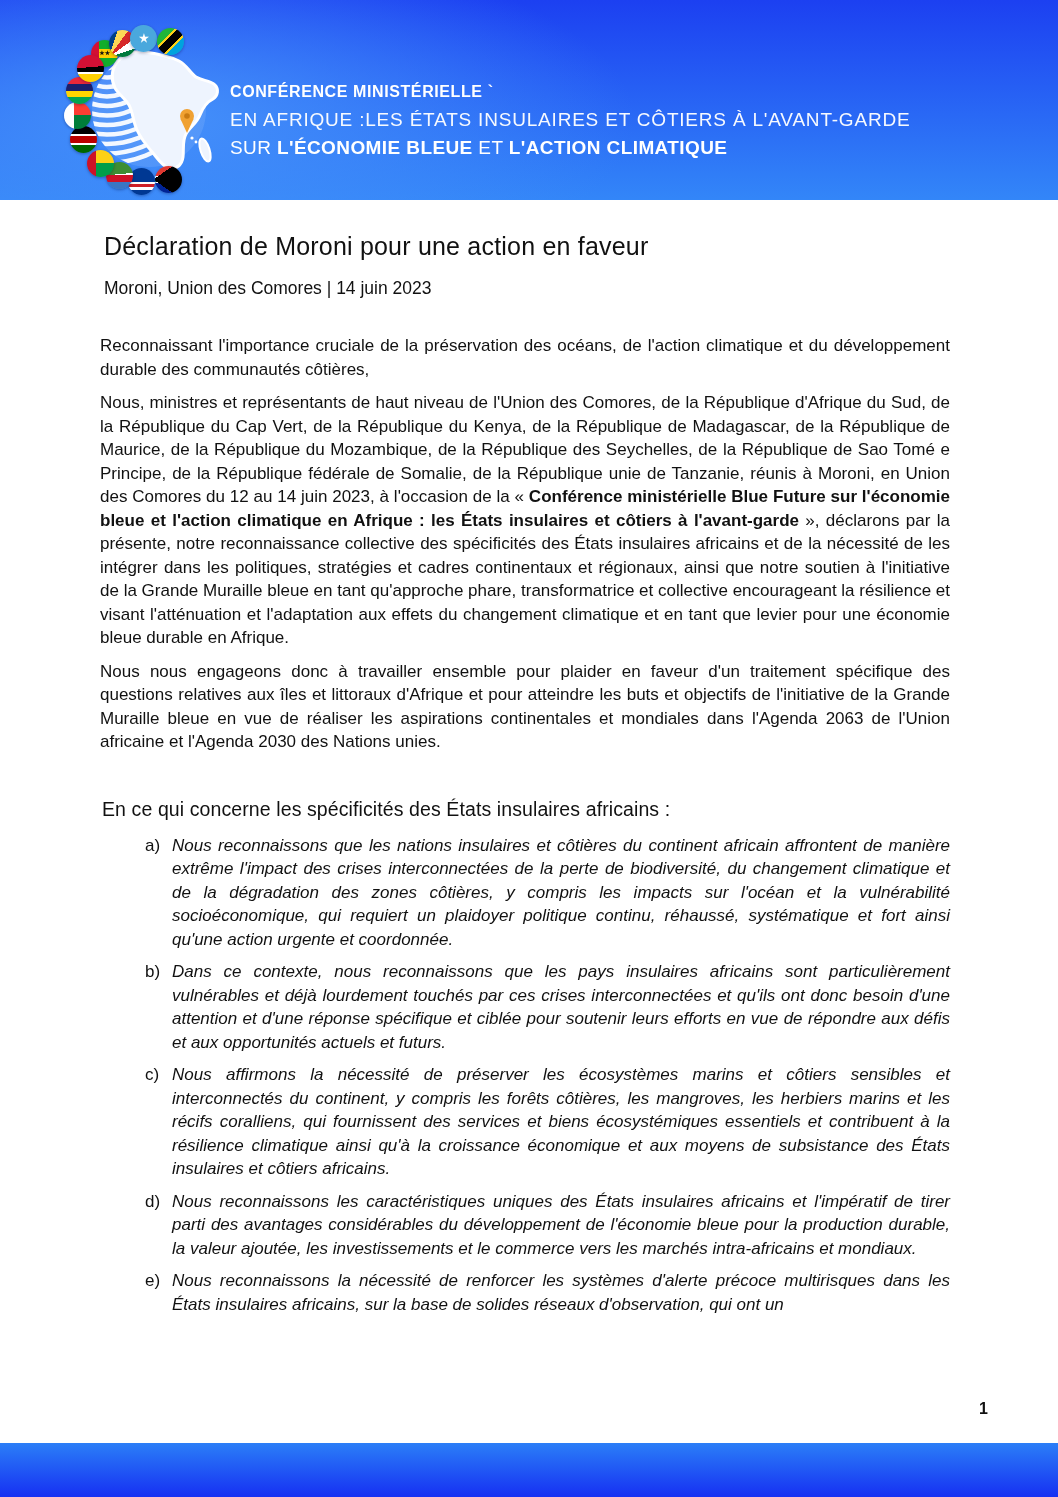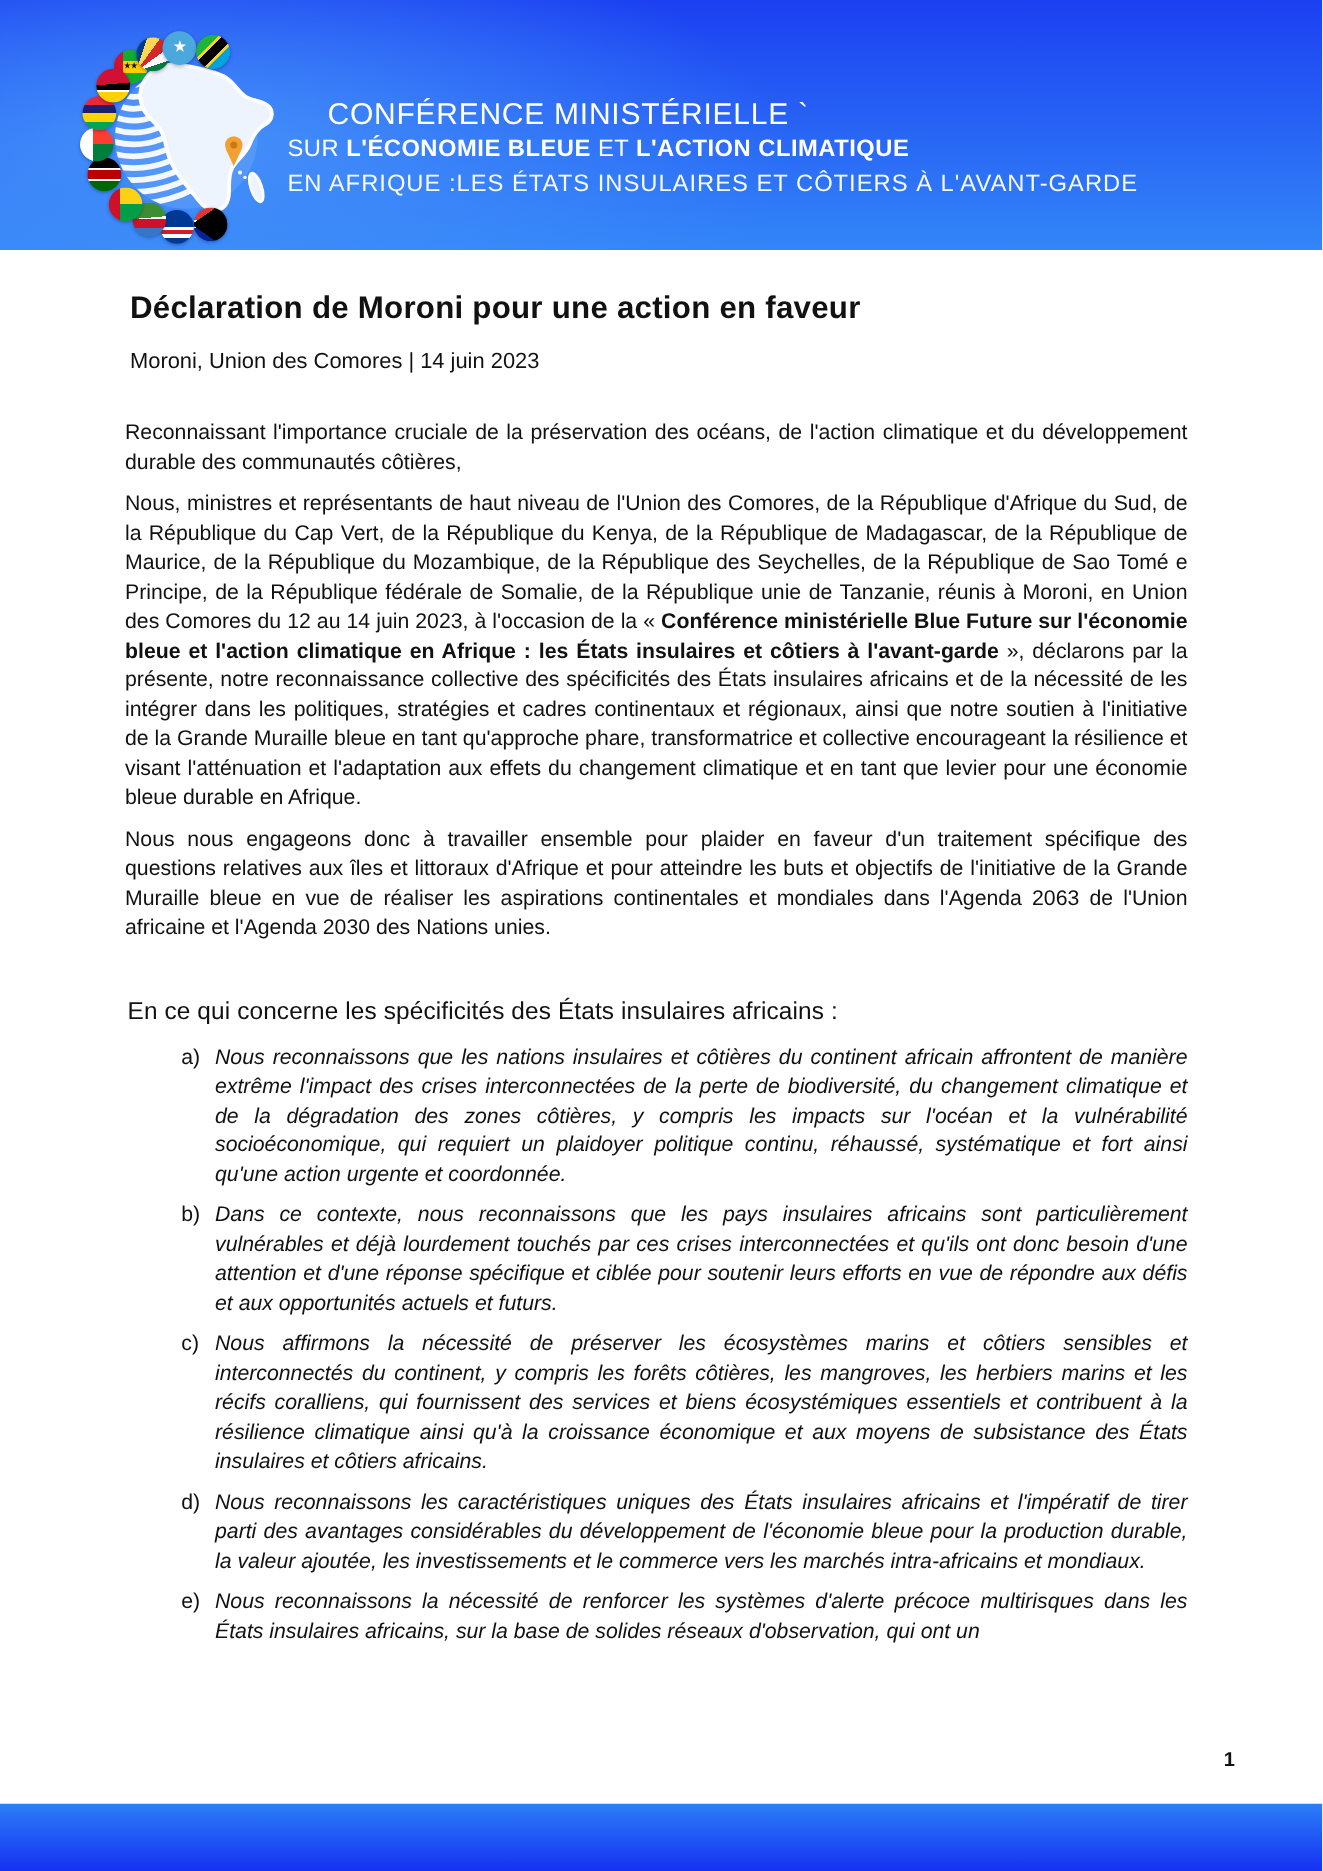--- a/index.html
+++ b/index.html
@@ -10,28 +10,28 @@
   .hdr{position:absolute;top:0;left:0;width:1058px;height:200px;}
   .logo-wrap{position:absolute;left:0;top:0;width:280px;height:200px;}
   .globe-svg{position:absolute;left:49px;top:10px;}
   .flag-ring{position:absolute;left:0;top:0;width:280px;height:200px;}
   .flag{position:absolute;width:27px;height:27px;border-radius:50%;
         display:flex;align-items:center;justify-content:center;
         box-shadow:0 1px 3px rgba(0,10,60,.35);font-weight:700;line-height:1;
         text-align:center;overflow:hidden;}
   .hdr-text{position:absolute;left:230px;top:78px;color:#ffffff;}
   .hl{line-height:28px;white-space:nowrap;}
-  .hl1{font-size:24px;font-weight:400;letter-spacing:.6px;margin-left:32px;}
+  .hl1{font-size:16px;font-weight:700;letter-spacing:.6px;}
   .hl2{font-size:19px;font-weight:400;letter-spacing:.4px;}
   .hl2 strong{font-weight:700;}
   .hl3{font-size:19px;font-weight:400;letter-spacing:.8px;opacity:.96;}
 
   
   main{position:absolute;left:100px;top:230px;width:850px;}
-  h1{font-size:25px;line-height:32px;font-weight:700;margin:0 0 13px 4px;letter-spacing:.2px;}
+  h1{font-size:25px;line-height:32px;font-weight:400;margin:0 0 13px 4px;letter-spacing:.2px;}
   .subtitle{font-size:17.5px;margin-left:4px;margin-top:16px;}
   .paras{margin-top:35px;font-size:17px;line-height:23.5px;text-align:justify;}
   .paras p{margin:0 0 10px 0;}
   .paras strong{font-weight:700;}
   h2{font-size:19.5px;font-weight:400;margin:44px 0 0 2px;letter-spacing:.1px;}
   .list{margin-top:13px;font-size:17px;line-height:23.5px;}
   .li{display:flex;margin-bottom:9px;}
   .li .marker{flex:0 0 27px;margin-left:45px;}
   .li .li-text{flex:1;text-align:justify;font-style:italic;}
 
@@ -93,22 +93,22 @@
           <div class="flag" style="left: 87.3226px; top: 150.006px; background: linear-gradient(90deg, rgb(206, 17, 38) 0px, rgb(206, 17, 38) 32%, rgba(0, 0, 0, 0) 32%), linear-gradient(rgb(252, 209, 22) 0px, rgb(252, 209, 22) 50%, rgb(0, 158, 73) 50%);"></div>
           <div class="flag" style="left: 69.7247px; top: 125.785px; background: linear-gradient(rgb(0, 0, 0) 0px, rgb(0, 0, 0) 30%, rgb(255, 255, 255) 30%, rgb(255, 255, 255) 36%, rgb(187, 0, 0) 36%, rgb(187, 0, 0) 64%, rgb(255, 255, 255) 64%, rgb(255, 255, 255) 70%, rgb(0, 102, 0) 70%);"></div>
           <div class="flag" style="left: 63.6754px; top: 101.522px; background: linear-gradient(90deg, rgb(255, 255, 255) 0px, rgb(255, 255, 255) 38%, rgba(0, 0, 0, 0) 38%), linear-gradient(rgb(252, 61, 50) 0px, rgb(252, 61, 50) 50%, rgb(0, 126, 58) 50%);"></div>
           <div class="flag" style="left: 66.2892px; top: 76.6541px; background: linear-gradient(rgb(234, 40, 57) 0px, rgb(234, 40, 57) 25%, rgb(26, 32, 109) 25%, rgb(26, 32, 109) 50%, rgb(255, 213, 0) 50%, rgb(255, 213, 0) 75%, rgb(0, 165, 81) 75%);"></div>
           <div class="flag" style="left: 76.5211px; top: 55.2025px; background: conic-gradient(from 30deg at -8% 50%, rgb(210, 16, 52) 0deg, rgb(210, 16, 52) 55deg, rgba(0, 0, 0, 0) 55deg), linear-gradient(rgb(0, 150, 57) 0px, rgb(0, 150, 57) 30%, rgb(255, 255, 255) 30%, rgb(255, 255, 255) 36%, rgb(0, 0, 0) 36%, rgb(0, 0, 0) 64%, rgb(255, 255, 255) 64%, rgb(255, 255, 255) 70%, rgb(255, 209, 0) 70%);"></div>
         </div>
     </div>
 
     <div class="hdr-text">
       <div class="hl hl1">CONFÉRENCE MINISTÉRIELLE `</div>
+      <div class="hl hl3">EN AFRIQUE :LES ÉTATS INSULAIRES ET CÔTIERS À L'AVANT-GARDE</div>
       <div class="hl hl2"><span>SUR </span><strong>L'ÉCONOMIE BLEUE</strong><span> ET </span><strong>L'ACTION CLIMATIQUE</strong></div>
-      <div class="hl hl3">EN AFRIQUE :LES ÉTATS INSULAIRES ET CÔTIERS À L'AVANT-GARDE</div>
     </div>
   </header>
 
   <main>
     <h1><span>Déclaration de Moroni pour une action en faveur</span><br></h1>
     <div class="subtitle">Moroni, Union des Comores | 14 juin 2023</div>
 
     <div class="paras">
       <p>Reconnaissant l'importance cruciale de la préservation des océans, de l'action climatique et du développement durable des communautés côtières,</p>
       <p><span>Nous, ministres et représentants de haut niveau de l'Union des Comores, de la République d'Afrique du Sud, de la République du Cap Vert, de la République du Kenya, de la République de Madagascar, de la République de Maurice, de la République du Mozambique, de la République des Seychelles, de la République de Sao Tomé e Principe, de la République fédérale de Somalie, de la République unie de Tanzanie, réunis à Moroni, en Union des Comores du 12 au 14 juin 2023, à l'occasion de la « </span><strong>Conférence ministérielle Blue Future sur l'économie bleue et l'action climatique en Afrique : les États insulaires et côtiers à l'avant-garde</strong><span> », déclarons par la présente, notre reconnaissance collective des spécificités des États insulaires africains et de la nécessité de les intégrer dans les politiques, stratégies et cadres continentaux et régionaux, ainsi que notre soutien à l'initiative de la Grande Muraille bleue en tant qu'approche phare, transformatrice et collective encourageant la résilience et visant l'atténuation et l'adaptation aux effets du changement climatique et en tant que levier pour une économie bleue durable en Afrique.</span></p>

